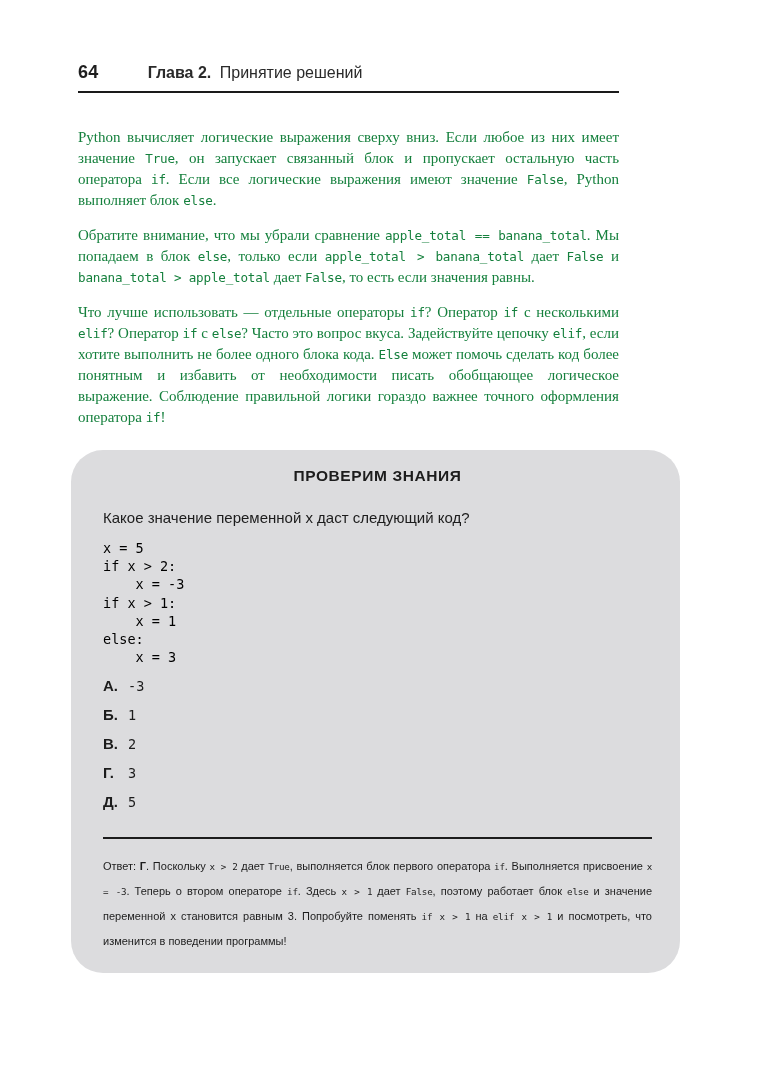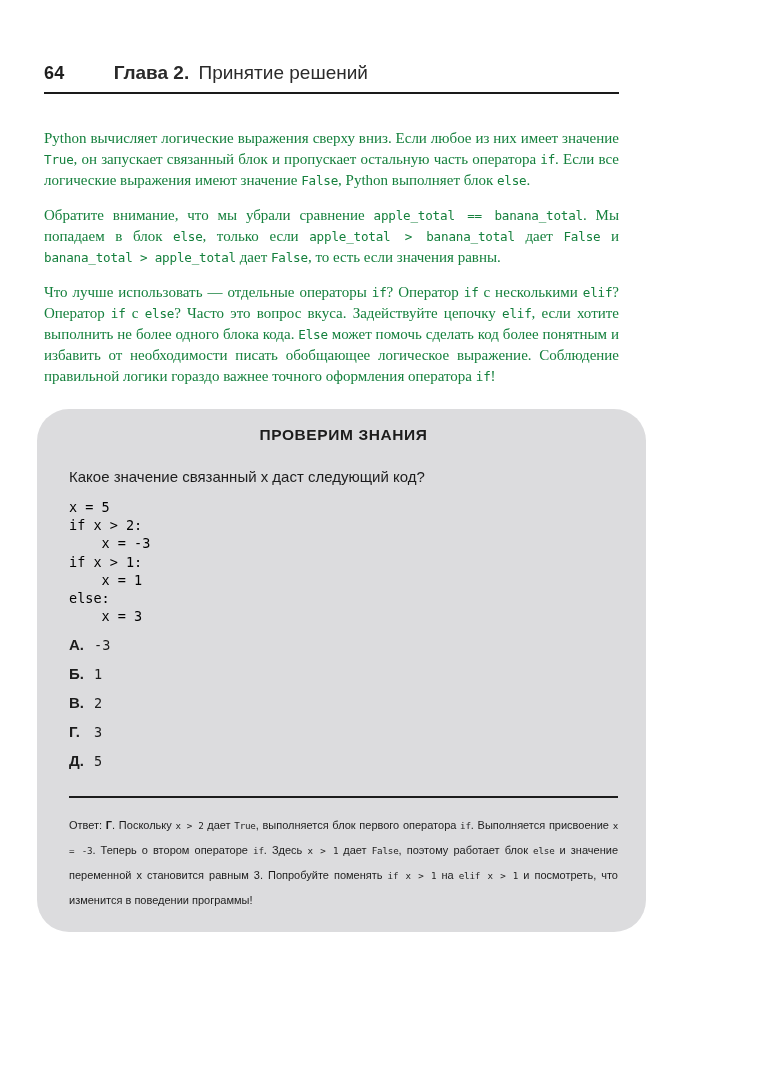--- a/index.html
+++ b/index.html
@@ -1,29 +1,29 @@
 <!DOCTYPE html>
 <html><head>
 <meta charset="utf-8">
 <style>
   * { margin:0; padding:0; box-sizing:border-box; }
   html,body { width:764px; height:1080px; background:#ffffff; overflow:hidden; }
   body { font-family:"Liberation Serif","DejaVu Serif",serif; color:#1e1e1e; }
 
-  .page { position:relative; width:691px; height:1080px; padding:62px 72px 0 44px; }
+  .page { position:relative; width:691px; height:1080px; padding:62px 72px 0 78px; }
 
   
   .page-header {
     display:flex; align-items:baseline;
     border-bottom:2px solid #1a1a1a;
     padding-bottom:8px;
     font-family:"Liberation Sans","DejaVu Sans",sans-serif;
   }
   .page-number { font-weight:700; font-size:18px; letter-spacing:0.3px; }
-  .chapter-heading { margin-left:49px; font-size:19px; color:#2a2a2a; }
+  .chapter-heading { margin-left:49px; font-size:16px; color:#2a2a2a; }
   .chapter-label { font-weight:700; }
   .chapter-title { font-weight:400; margin-left:4px; }
 
   
   .body-copy { margin-top:34px; }
   .body-paragraph {
     font-size:15px; line-height:21px;
     text-align:justify;
     margin-bottom:14px;
     color:#15803d;
@@ -88,21 +88,21 @@
   </div>
 
   <div class="body-copy">
     <p class="body-paragraph"><span>Python вычисляет логические выражения сверху вниз. Если любое из них имеет значение </span><span class="code">True</span><span>, он запускает связанный блок и пропускает остальную часть оператора </span><span class="code">if</span><span>. Если все логические выражения имеют значение </span><span class="code">False</span><span>, Python выполняет блок </span><span class="code">else</span><span>.</span></p>
     <p class="body-paragraph"><span>Обратите внимание, что мы убрали сравнение </span><span class="code">apple_total == banana_total</span><span>. Мы попадаем в блок </span><span class="code">else</span><span>, только если </span><span class="code">apple_total &gt; banana_total</span><span> дает </span><span class="code">False</span><span> и </span><span class="code">banana_total &gt; apple_total</span><span> дает </span><span class="code">False</span><span>, то есть если значения равны.</span></p>
     <p class="body-paragraph"><span>Что лучше использовать — отдельные операторы </span><span class="code">if</span><span>? Оператор </span><span class="code">if</span><span> с несколькими </span><span class="code">elif</span><span>? Оператор </span><span class="code">if</span><span> с </span><span class="code">else</span><span>? Часто это вопрос вкуса. Задействуйте цепочку </span><span class="code">elif</span><span>, если хотите выполнить не более одного блока кода. </span><span class="code">Else</span><span> может помочь сделать код более понятным и избавить от необходимости писать обобщающее логическое выражение. Соблюдение правильной логики гораздо важнее точного оформления оператора </span><span class="code">if</span><span>!</span></p>
   </div>
 
   <div class="quiz-box" style="background: rgb(220, 220, 222);">
     <div class="quiz-title">ПРОВЕРИМ ЗНАНИЯ</div>
-    <div class="quiz-question">Какое значение связанный x даст следующий код?</div>
+    <div class="quiz-question">Какое значение переменной x даст следующий код?</div>
     <div class="quiz-code-block">x = 5
 if x &gt; 2:
     x = -3
 if x &gt; 1:
     x = 1
 else:
     x = 3</div>
 
     <div class="quiz-options">
       <div class="option-row">

